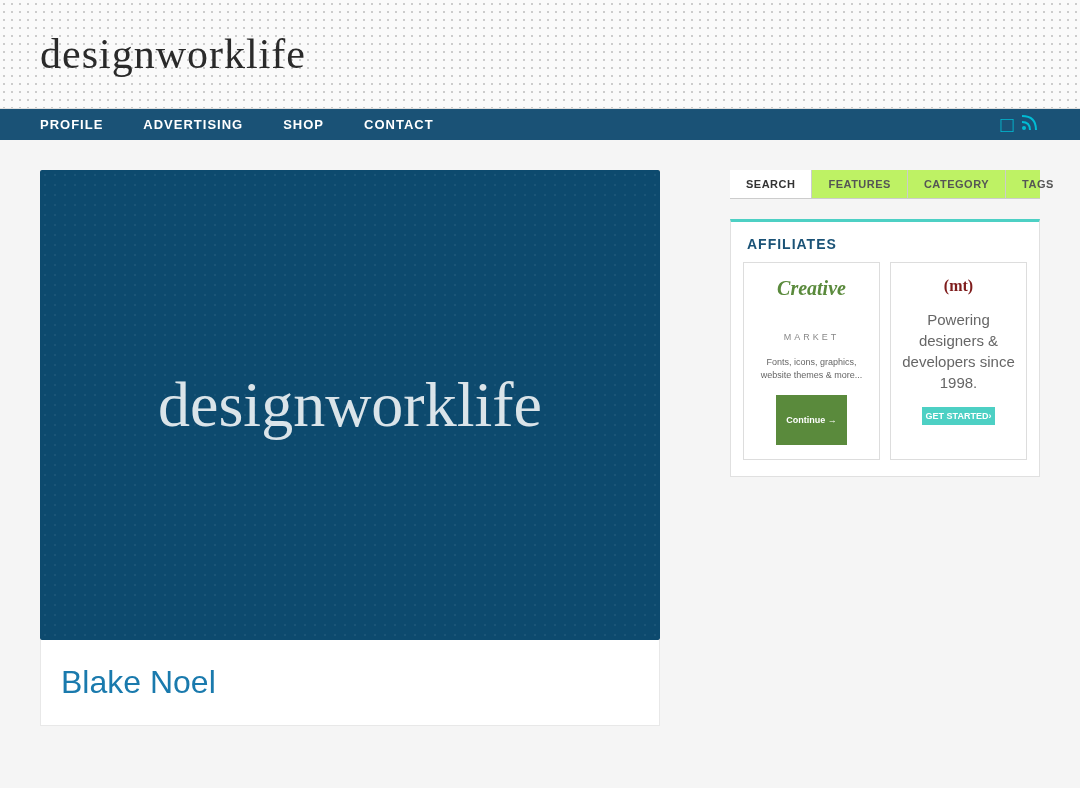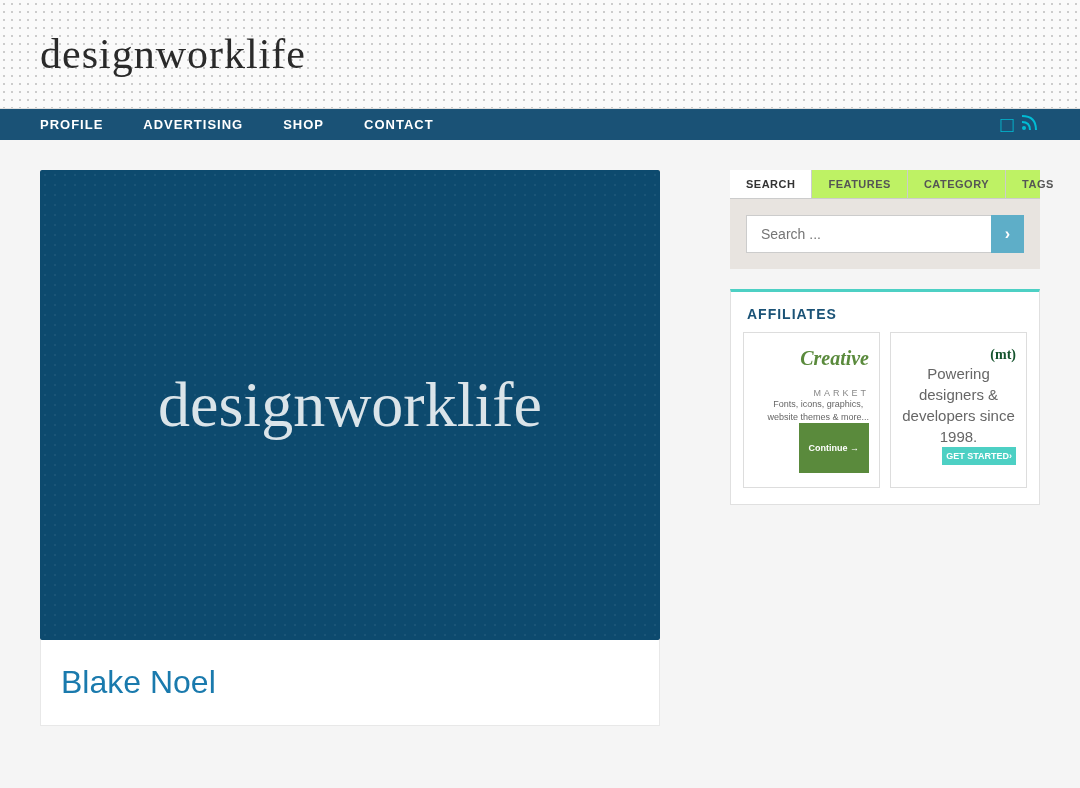--- a/index.html
+++ b/index.html
@@ -158,22 +158,22 @@
       gap: 10px;
       padding: 0 12px 16px;
     }
     .affiliate-card {
       flex: 1;
       border: 1px solid #ddd;
       background: #fff;
       padding: 14px 10px;
       display: flex;
       flex-direction: column;
-      align-items: flex-end;
-      gap: 0;
+      align-items: center;
+      gap: 14px;
     }
     .affiliate-logo-cm {
       font-family: Georgia, serif;
       font-size: 20px;
       color: #5a8a3c;
       font-style: italic;
       font-weight: bold;
       text-align: center;
       line-height: 1.1;
     }
@@ -194,23 +194,23 @@
     .affiliate-btn-green {
       background: #5a8a3c;
       color: #fff;
       font-size: 9px;
       padding: 20px 10px;
       border: none;
       cursor: pointer;
       font-weight: bold;
     }
     .affiliate-logo-mt {
-      font-size: 14px;
-      font-weight: bold;
-      color: #14532d;
+      font-size: 16px;
+      font-weight: bold;
+      color: #7f1d1d;
       font-family: Georgia, serif;
       text-align: center;
     }
     .affiliate-mt-desc {
       font-size: 15px;
       color: #666;
       text-align: center;
       line-height: 1.4;
     }
     .affiliate-btn-cyan {
@@ -258,24 +258,20 @@
 
   <div id="right-col">
 
     <div class="search-tabs">
       <div class="search-tab active">SEARCH</div>
       <div class="search-tab">FEATURES</div>
       <div class="search-tab">CATEGORY</div>
       <div class="search-tab">TAGS</div>
     </div>
 
-    <div class="search-box-wrap">
-      <input class="search-input" type="text" placeholder="Search ..." style="">
-      <button class="search-btn">›</button>
-    </div>
 
     <div class="affiliates-box">
       <div class="affiliates-title">AFFILIATES</div>
       <div class="affiliates-grid">
 
         <div class="affiliate-card">
           <div class="affiliate-logo-cm">Creative</div>
           <div class="affiliate-logo-cm-sub">MARKET</div>
           <div class="affiliate-cm-desc">Fonts, icons, graphics,<br>website themes &amp; more...</div>
           <button class="affiliate-btn-green">Continue →</button>

